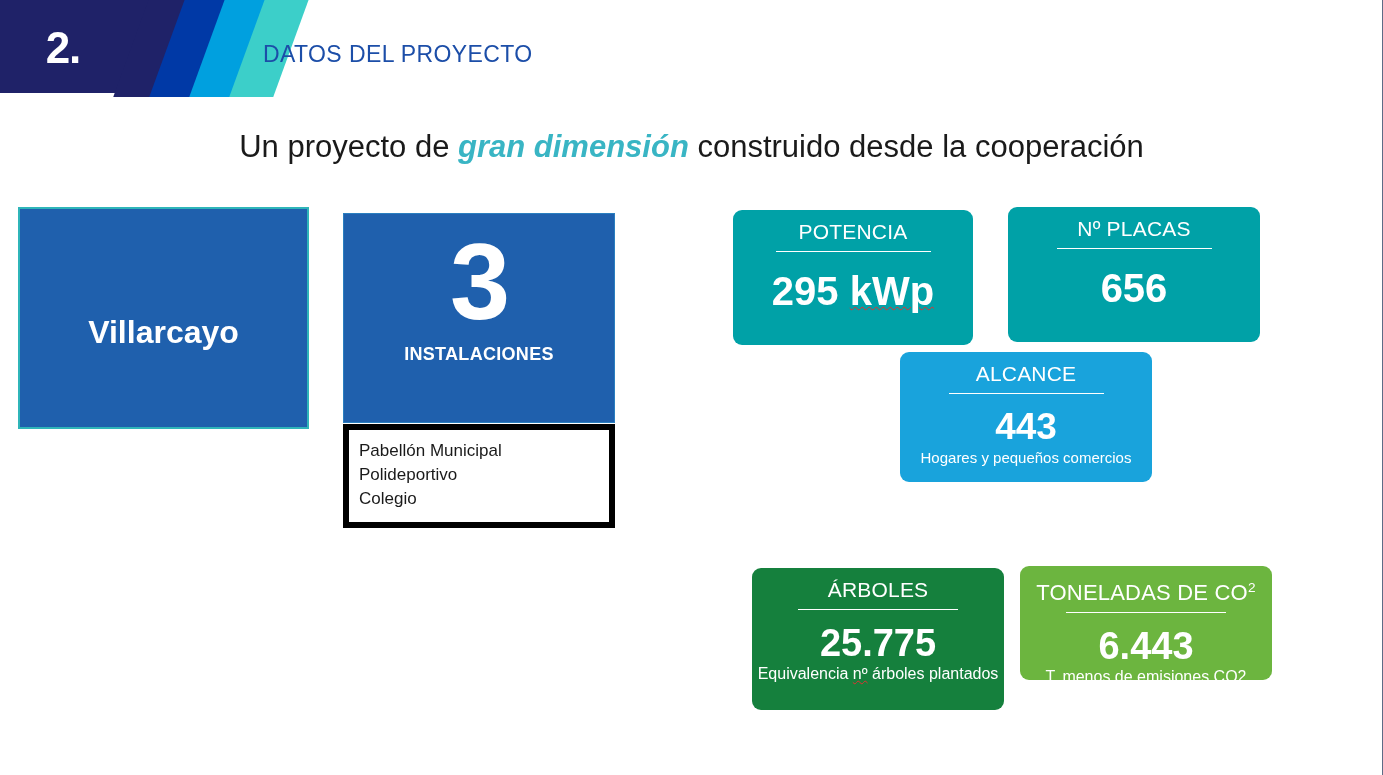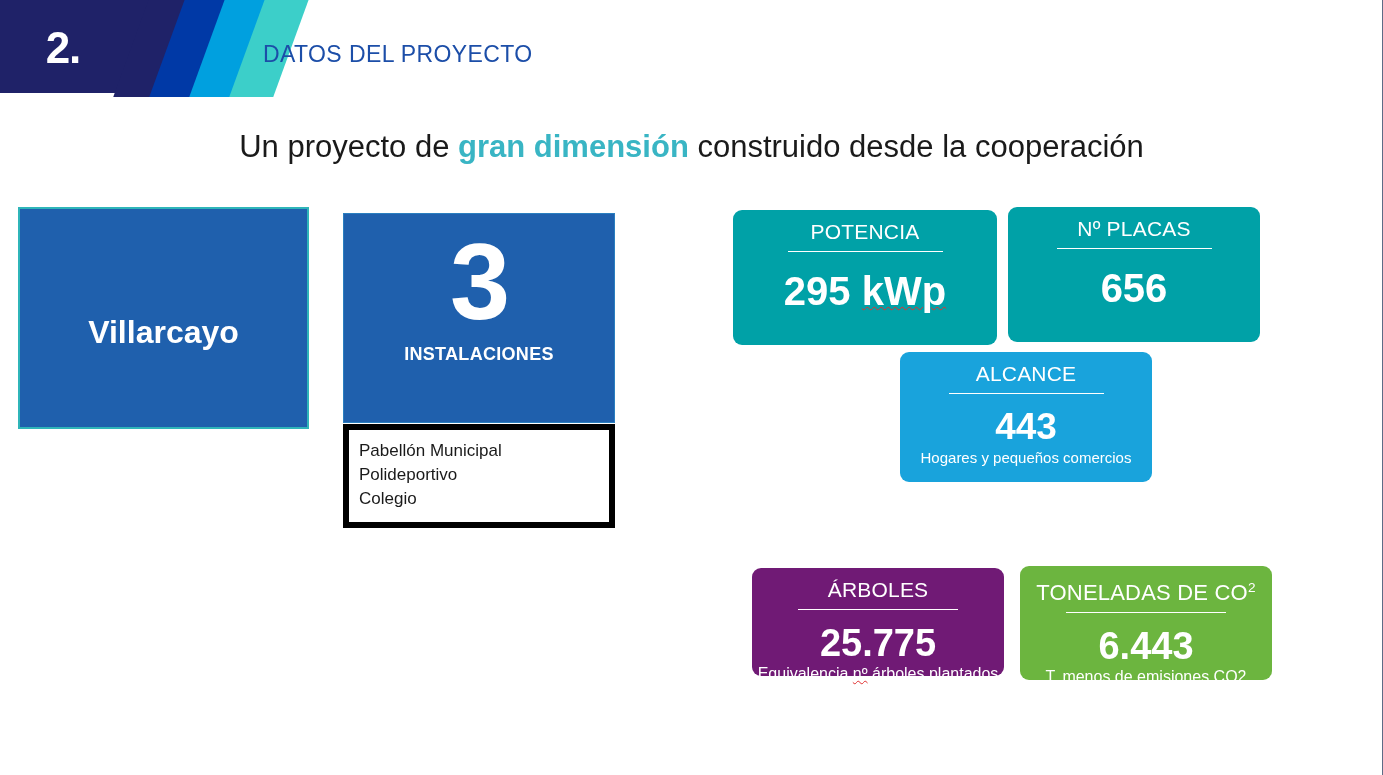--- a/index.html
+++ b/index.html
@@ -88,20 +88,21 @@
     left: 0; top: 129px;
     width: 1383px;
     text-align: center;
     font-size: 31px;
     color: #1a1a1a;
     white-space: nowrap;
   }
   #subtitle .hl {
     color: #39b5c4;
     font-weight: bold;
+    font-style: italic;
   }
 
   
   #villarcayo-box {
     position: absolute;
     left: 18px; top: 207px;
     width: 291px; height: 222px;
     background: #1f60ad;
     border: 2px solid #2fb5b9;
     box-sizing: border-box;
@@ -188,21 +189,21 @@
   }
   .squiggle {
     text-decoration: underline;
     text-decoration-color: #e03030;
     text-decoration-style: wavy;
     text-decoration-thickness: 1px;
   }
 
   #card-potencia {
     left: 733px; top: 210px;
-    width: 264px; height: 135px;
+    width: 240px; height: 135px;
     background: #00a1a7;
   }
   #card-potencia .card-rule { width: 155px; }
   #card-potencia .card-value { font-size: 40px; margin-top: 19px; }
 
   #card-placas {
     left: 1008px; top: 207px;
     width: 252px; height: 135px;
     background: #00a1a7;
   }
@@ -213,22 +214,22 @@
     left: 900px; top: 352px;
     width: 252px; height: 130px;
     background: #19a3dc;
   }
   #card-alcance .card-rule { width: 155px; }
   #card-alcance .card-value { font-size: 37px; margin-top: 14px; }
   #card-alcance .card-caption { margin-top: 4px; }
 
   #card-arboles {
     left: 752px; top: 568px;
-    width: 252px; height: 108px;
-    background: #701a75;
+    width: 252px; height: 142px;
+    background: #15803d;
   }
   #card-arboles .card-rule { width: 160px; }
   #card-arboles .card-value { font-size: 38px; margin-top: 14px; }
   #card-arboles .card-caption { margin-top: 3px; font-size: 16px; }
 
   #card-co2 {
     left: 1020px; top: 566px;
     width: 252px; height: 114px;
     background: #6cb53f;
   }

